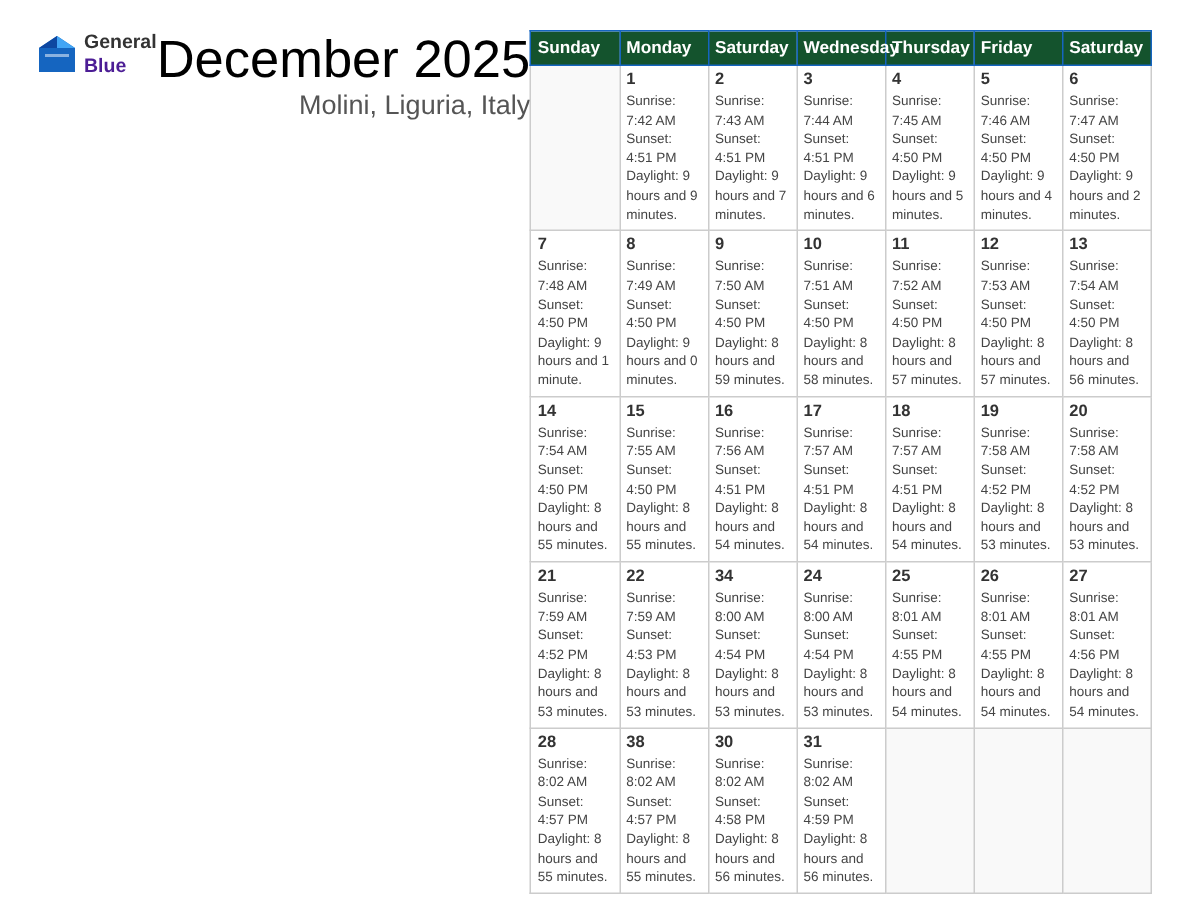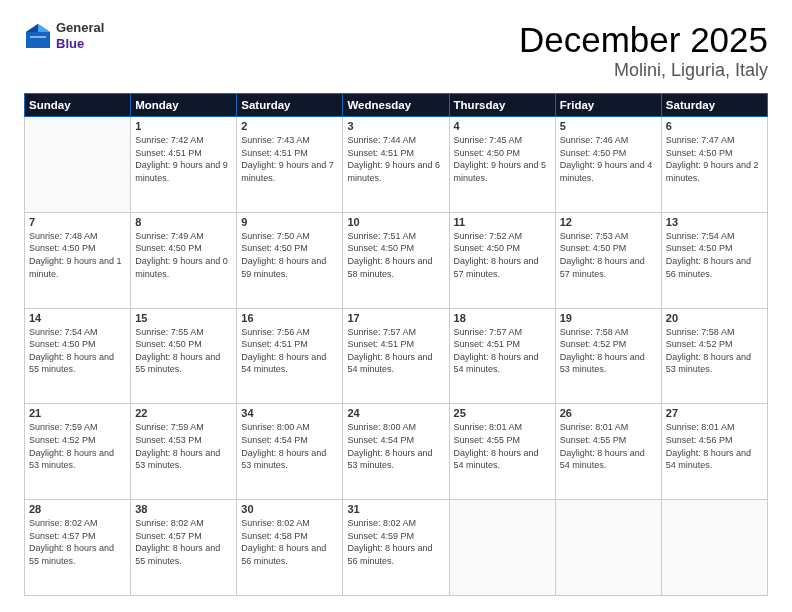--- a/index.html
+++ b/index.html
@@ -8,21 +8,21 @@
       height: 612px;
       font-family: Arial, sans-serif;
       background: #fff;
       overflow: hidden;
     }
     .page {
       width: 792px;
       height: 612px;
       padding: 20px 24px 16px 24px;
       display: flex;
-      flex-direction: column;
+      flex-direction: row;
     }
     .header {
       display: flex;
       justify-content: space-between;
       align-items: flex-start;
       margin-bottom: 12px;
     }
     .logo {
       display: flex;
       align-items: center;
@@ -52,21 +52,21 @@
       color: #555;
     }
     .calendar {
       flex: 1;
       border: 1px solid #ccc;
       border-collapse: collapse;
       width: 100%;
       table-layout: fixed;
     }
     .calendar th {
-      background: #0f172a;
+      background: #14532d;
       color: #fff;
       font-size: 11.5px;
       font-weight: bold;
       padding: 5px 4px;
       text-align: left;
       border: 1px solid #1565c0;
     }
     .calendar td {
       vertical-align: top;
       border: 1px solid #ccc;

